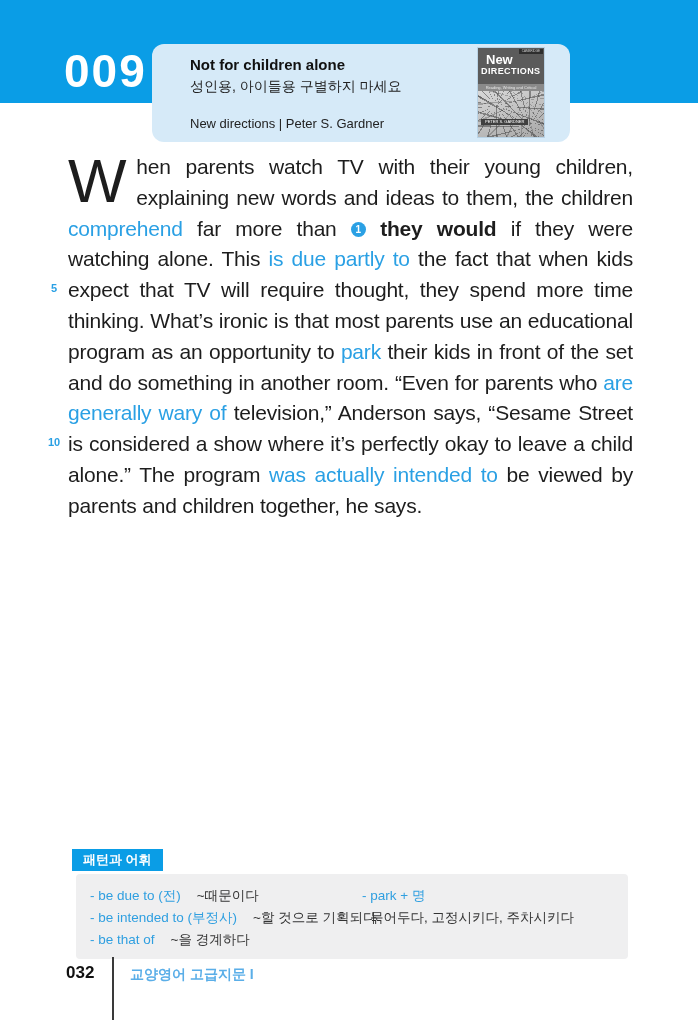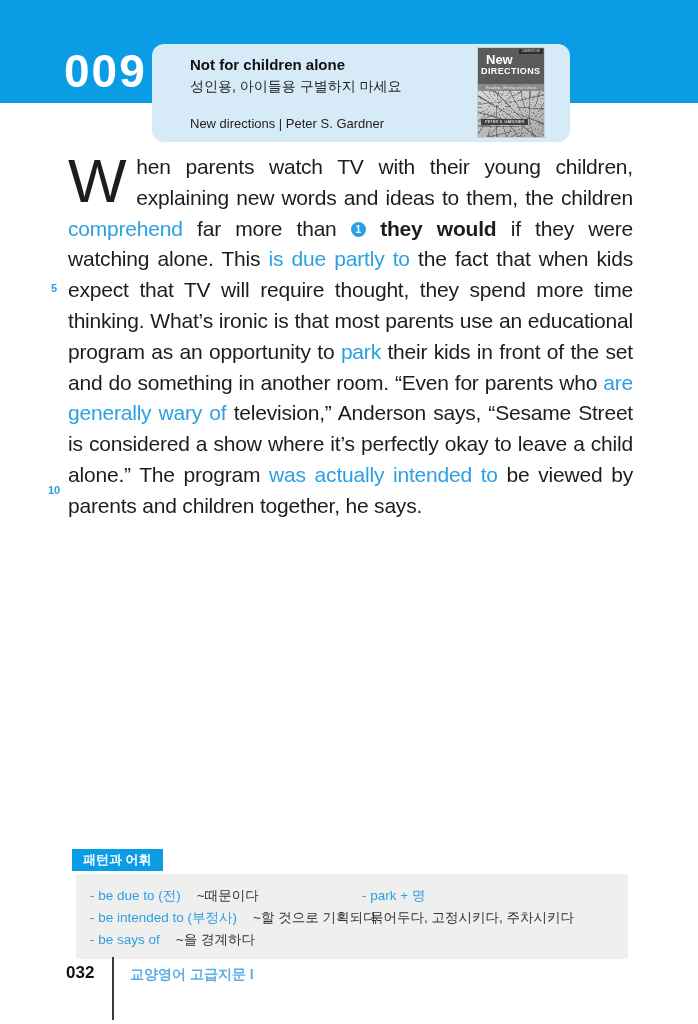--- a/index.html
+++ b/index.html
@@ -54,21 +54,21 @@
     display:inline-block;width:15px;height:15px;border-radius:50%;
     background:#2aa0e4;color:#fff;font-size:10px;font-weight:700;
     line-height:15px;text-align:center;vertical-align:3px;letter-spacing:0;
   }
   .line-no{
     position:absolute;left:46px;width:16px;text-align:center;
     color:#2aa0e4;font-size:11px;font-weight:700;
     font-family:"Liberation Sans Narrow","Liberation Sans",sans-serif;
   }
   .line-no-5{top:282px;}
-  .line-no-10{top:436px;margin-top:48px;}
+  .line-no-10{top:436px;}
   
   .vocab-label{
     position:absolute;left:72px;top:849px;background:#0a9de6;color:#fff;
     font-size:13px;font-weight:700;padding:4px 11px 5px;line-height:1;
   }
   .vocab-box{
     position:absolute;left:76px;top:874px;width:552px;box-sizing:border-box;
     background:#efeff0;border-radius:4px;padding:11px 14px 8px;display:flex;
   }
   .vcol-left{width:272px;flex:none;}
@@ -110,21 +110,21 @@
 
 <div class="passage">
   <span class="dropcap">W</span><span id="passage-segments"><span>hen parents watch TV with their young children, explaining new words and ideas to them, the children </span><span class="seg-blue">comprehend</span><span> far more than </span><span class="num-marker">1</span><span> </span><span class="seg-bold">they would</span><span> if they were watching alone. This </span><span class="seg-blue">is due partly to</span><span> the fact that when kids expect that TV will require thought, they spend more time thinking. What’s ironic is that most parents use an educational program as an opportunity to </span><span class="seg-blue">park</span><span> their kids in front of the set and do something in another room. “Even for parents who </span><span class="seg-blue">are generally wary of</span><span> television,” Anderson says, “Sesame Street is considered a show where it’s perfectly okay to leave a child alone.” The program </span><span class="seg-blue">was actually intended to</span><span> be viewed by parents and children together, he says.</span></span>
 </div>
 
 <div class="vocab-label">패턴과 어휘</div>
 <div class="vocab-box">
   <div class="vcol-left" id="vocab-left">
       <div class="vrow"><span class="vpat">- be due to (전)</span><span class="vmean">~때문이다</span></div>
       <div class="vrow"><span class="vpat">- be intended to (부정사)</span><span class="vmean">~할 것으로 기획되다</span></div>
-      <div class="vrow"><span class="vpat">- be says of</span><span class="vmean">~을 경계하다</span></div>
+      <div class="vrow"><span class="vpat">- be that of</span><span class="vmean">~을 경계하다</span></div>
     </div>
   <div class="vcol-right" id="vocab-right">
       <div class="vrow"><span class="vpat">- park + 명</span></div>
       <div class="vrow no-pat"><span class="vmean">묶어두다, 고정시키다, 주차시키다</span></div>
     </div>
 </div>
 
 <div class="footer-page">032</div>
 <div class="footer-rule"></div>
 <div class="footer-book">교양영어 고급지문 I</div>

